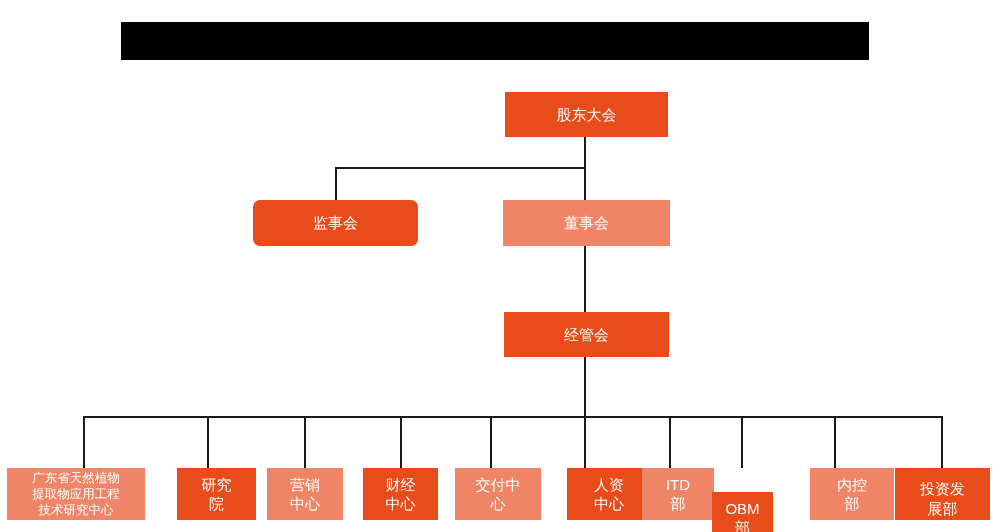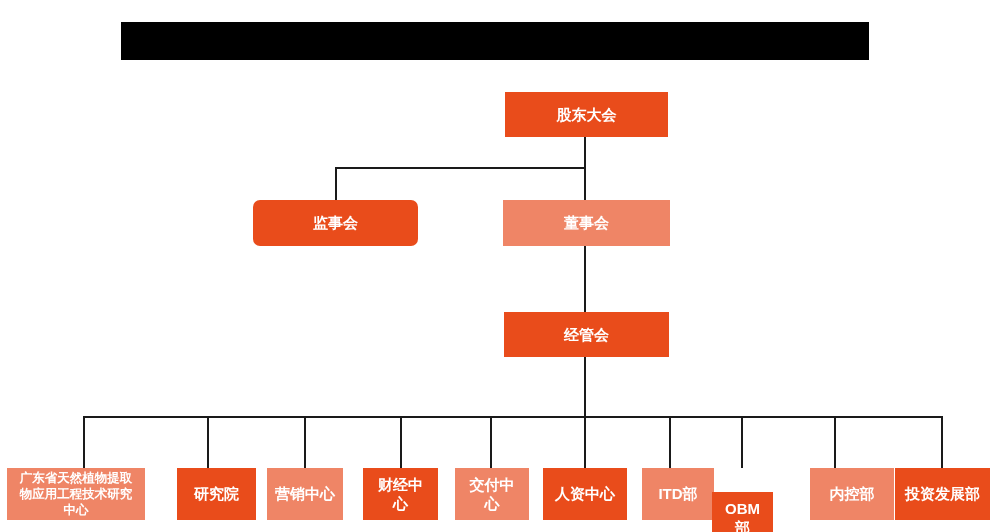--- a/index.html
+++ b/index.html
@@ -3,43 +3,43 @@
 <meta charset="utf-8">
 <style>
   html,body{margin:0;padding:0;background:#ffffff;}
   #stage{
     position:relative;width:997px;height:532px;background:#ffffff;overflow:hidden;
     font-family:"Liberation Sans","DejaVu Sans",sans-serif;
   }
   .redacted-bar{position:absolute;left:121px;top:22px;width:748px;height:38px;background:var(--c-black,#000);}
   .box{
     position:absolute;display:flex;align-items:center;justify-content:center;
-    color:#ffffff;font-weight:bold;font-size:15px;text-align:center;line-height:1.3;
-    box-sizing:border-box;padding:2px 8px;
+    color:#ffffff;font-weight:normal;font-size:15px;text-align:center;line-height:1.3;
+    box-sizing:border-box;padding:2px 20px;
   }
   .box.dark{background:var(--c-dark,#E94C1B);}
   .box.light{background:var(--c-light,#EF8566);}
   .line{position:absolute;background:var(--c-line,#1a1a1a);}
   
   .b-shareholders{left:505px;top:92px;width:163px;height:45px;}
   .b-supervisory{left:253px;top:200px;width:165px;height:46px;border-radius:7px;}
   .b-directors{left:503px;top:200px;width:167px;height:46px;}
   .b-management{left:504px;top:312px;width:165px;height:45px;}
   
   .row-box{top:468px;height:52px;}
   .b1{left:7px;width:138px;font-size:12.5px;}
   .b2{left:177px;width:79px;}
   .b3{left:267px;width:76px;}
   .b4{left:363px;width:75px;}
-  .b5{left:455px;width:74px;}
-  .b6{left:543px;width:84px;}
+  .b5{left:455px;width:86px;}
+  .b6{left:567px;width:84px;}
   .b7{left:642px;width:72px;}
   .b8{left:712px;width:61px;margin-top:24px;}
   .b9{left:793px;width:84px;margin-left:17px;}
-  .b10{left:895px;width:95px;}
+  .b10{left:895px;width:95px;align-items:flex-end;}
 </style>
 </head>
 <body>
 
 <div id="stage">
 
   <div class="redacted-bar"></div>
 
   <div class="line" style="left:584px;top:137px;width:2px;height:31px;"></div>
   <div class="line" style="left:335px;top:167px;width:251px;height:2px;"></div>

